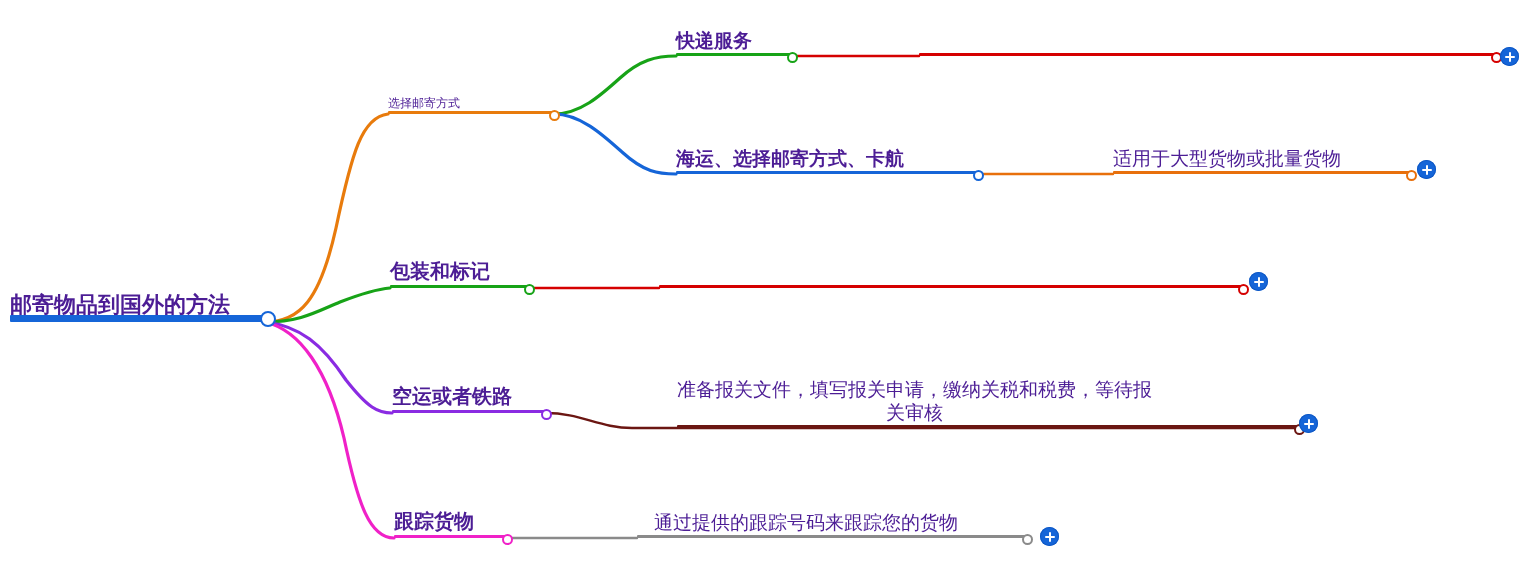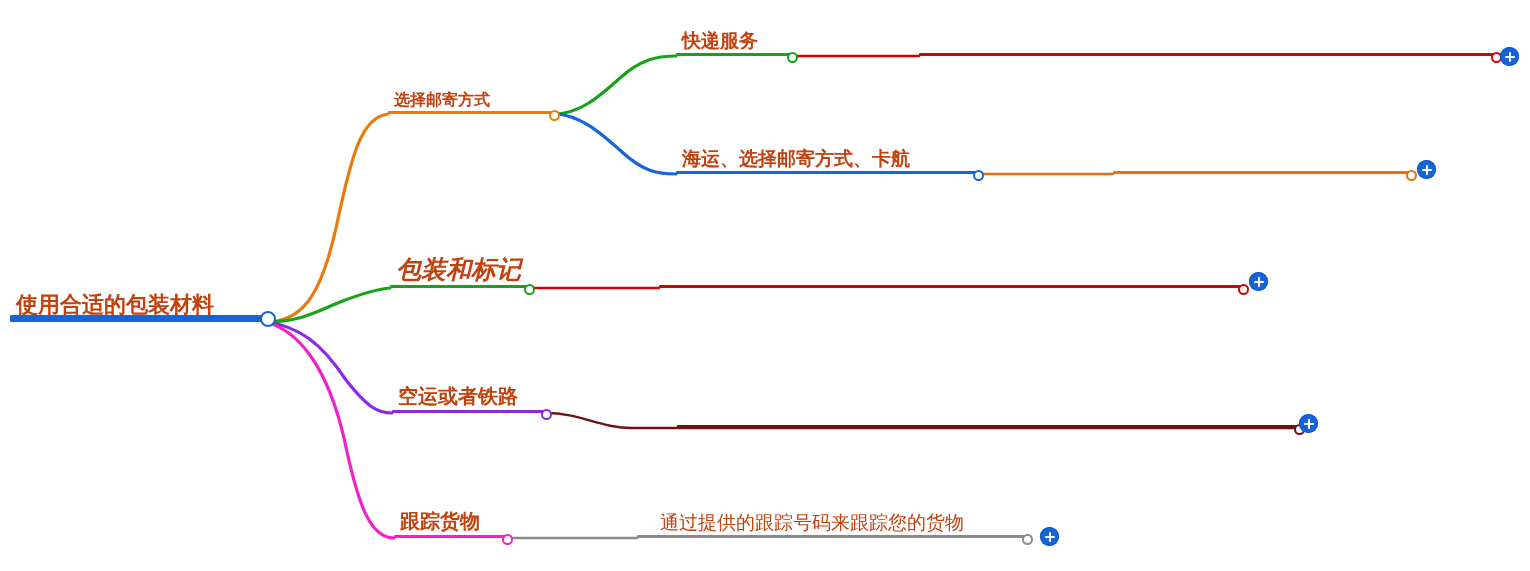--- a/index.html
+++ b/index.html
@@ -22,24 +22,24 @@
     width: 1530px;
     height: 571px;
     pointer-events: none;
   }
   .node {
     position: absolute;
     white-space: nowrap;
   }
   .node .label {
     position: absolute;
-    left: 6px;
+    left: 0;
     bottom: 4px;
     line-height: 1.18;
-    color: #c2410c;
+    color: #4c1d95;
     white-space: pre-line;
     text-align: center;
   }
   .node.topic > .label {
     font-weight: bold;
   }
   .node .underline {
     position: absolute;
     left: 0;
     bottom: 0;
@@ -89,62 +89,65 @@
       <path d="M 554 114 C 580 114 600 96 620 78 C 640 60 656 56 676 56" fill="none" stroke="#17a317" stroke-width="3.2" stroke-linecap="round"></path>
       <path d="M 554 114 C 580 114 602 134 622 152 C 644 172 658 174 676 174" fill="none" stroke="#1565d8" stroke-width="3.2" stroke-linecap="round"></path>
       <path d="M 792 56 L 919 56" fill="none" stroke="#d50000" stroke-width="2.4" stroke-linecap="round"></path>
       <path d="M 978 174 L 1113 174" fill="none" stroke="#e8700c" stroke-width="2.4" stroke-linecap="round"></path>
       <path d="M 529 288 L 659 288" fill="none" stroke="#d50000" stroke-width="2.4" stroke-linecap="round"></path>
       <path d="M 546 413 C 580 413 600 428 632 428 L 1297 428" fill="none" stroke="#6b1612" stroke-width="2.4" stroke-linecap="round"></path>
       <path d="M 507 538 L 637 538" fill="none" stroke="#8a8a8a" stroke-width="2.4" stroke-linecap="round"></path>
     </svg>
   <div id="nodes-layer">
       <div class="node topic" style="left: 10px; top: 262px; width: 253px; height: 60px;">
-        <div class="label" style="font-size: 22px; font-weight: 700;">使用合适的包装材料</div>
+        <div class="label" style="font-size: 22px; font-weight: 700;">邮寄物品到国外的方法</div>
         <div class="underline" style="width: 253px; background: rgb(21, 101, 216); height: 7px;"></div>
         <div class="dot" style="left: 250px; border-color: rgb(21, 101, 216); width: 16px; height: 16px; bottom: -5px; border-width: 2.6px;"></div>
       </div>
       <div class="node topic" style="left: 388px; top: 54px; width: 164px; height: 60px;">
-        <div class="label" style="font-size: 16px; font-weight: 700; margin-top: 31px;">选择邮寄方式</div>
+        <div class="label" style="font-size: 12px; font-weight: 400; margin-top: 31px;">选择邮寄方式</div>
         <div class="underline" style="width: 164px; background: rgb(232, 123, 12);"></div>
         <div class="dot" style="left: 161px; border-color: rgb(232, 123, 12);"></div>
       </div>
       <div class="node topic" style="left: 676px; top: -4px; width: 114px; height: 60px;">
         <div class="label" style="font-size: 19px; font-weight: 700;">快递服务</div>
         <div class="underline" style="width: 114px; background: rgb(23, 163, 23);"></div>
         <div class="dot" style="left: 111px; border-color: rgb(23, 163, 23);"></div>
       </div>
       <div class="node" style="left: 919px; top: -4px; width: 575px; height: 60px;">
         <div class="underline" style="width: 575px; background: rgb(213, 0, 0);"></div>
         <div class="dot" style="left: 572px; border-color: rgb(213, 0, 0);"></div>
       </div>
       <div class="node topic" style="left: 676px; top: 114px; width: 300px; height: 60px;">
         <div class="label" style="font-size: 19px; font-weight: 700;">海运、选择邮寄方式、卡航</div>
         <div class="underline" style="width: 300px; background: rgb(21, 101, 216);"></div>
         <div class="dot" style="left: 297px; border-color: rgb(21, 101, 216);"></div>
       </div>
       <div class="node" style="left: 1113px; top: 114px; width: 296px; height: 60px;">
+        <div class="label" style="font-size: 19px; font-weight: 400;">适用于大型货物或批量货物</div>
         <div class="underline" style="width: 296px; background: rgb(232, 112, 12);"></div>
         <div class="dot" style="left: 293px; border-color: rgb(232, 112, 12);"></div>
       </div>
       <div class="node topic" style="left: 390px; top: 228px; width: 137px; height: 60px;">
-        <div class="label" style="font-size: 25px; font-weight: 700; font-style: italic;">包装和标记</div>
+        <div class="label" style="font-size: 20px; font-weight: 700;">包装和标记</div>
         <div class="underline" style="width: 137px; background: rgb(23, 163, 23);"></div>
         <div class="dot" style="left: 134px; border-color: rgb(23, 163, 23);"></div>
       </div>
       <div class="node" style="left: 659px; top: 228px; width: 582px; height: 60px;">
         <div class="underline" style="width: 582px; background: rgb(213, 0, 0);"></div>
         <div class="dot" style="left: 579px; border-color: rgb(213, 0, 0);"></div>
       </div>
       <div class="node topic" style="left: 392px; top: 353px; width: 152px; height: 60px;">
         <div class="label" style="font-size: 20px; font-weight: 700;">空运或者铁路</div>
         <div class="underline" style="width: 152px; background: rgb(138, 43, 226);"></div>
         <div class="dot" style="left: 149px; border-color: rgb(138, 43, 226);"></div>
       </div>
       <div class="node" style="left: 677px; top: 368px; width: 620px; height: 60px;">
+        <div class="label" style="font-size: 19px; font-weight: 400;">准备报关文件，填写报关申请，缴纳关税和税费，等待报
+关审核</div>
         <div class="underline" style="width: 620px; background: rgb(107, 22, 18);"></div>
         <div class="dot" style="left: 617px; border-color: rgb(107, 22, 18);"></div>
       </div>
       <div class="node topic" style="left: 394px; top: 478px; width: 111px; height: 60px;">
         <div class="label" style="font-size: 20px; font-weight: 700;">跟踪货物</div>
         <div class="underline" style="width: 111px; background: rgb(240, 33, 200);"></div>
         <div class="dot" style="left: 108px; border-color: rgb(240, 33, 200);"></div>
       </div>
       <div class="node" style="left: 637px; top: 478px; width: 388px; height: 60px;">
         <div class="label" style="font-size: 19px; font-weight: 400; margin-left: 17px;">通过提供的跟踪号码来跟踪您的货物</div>

